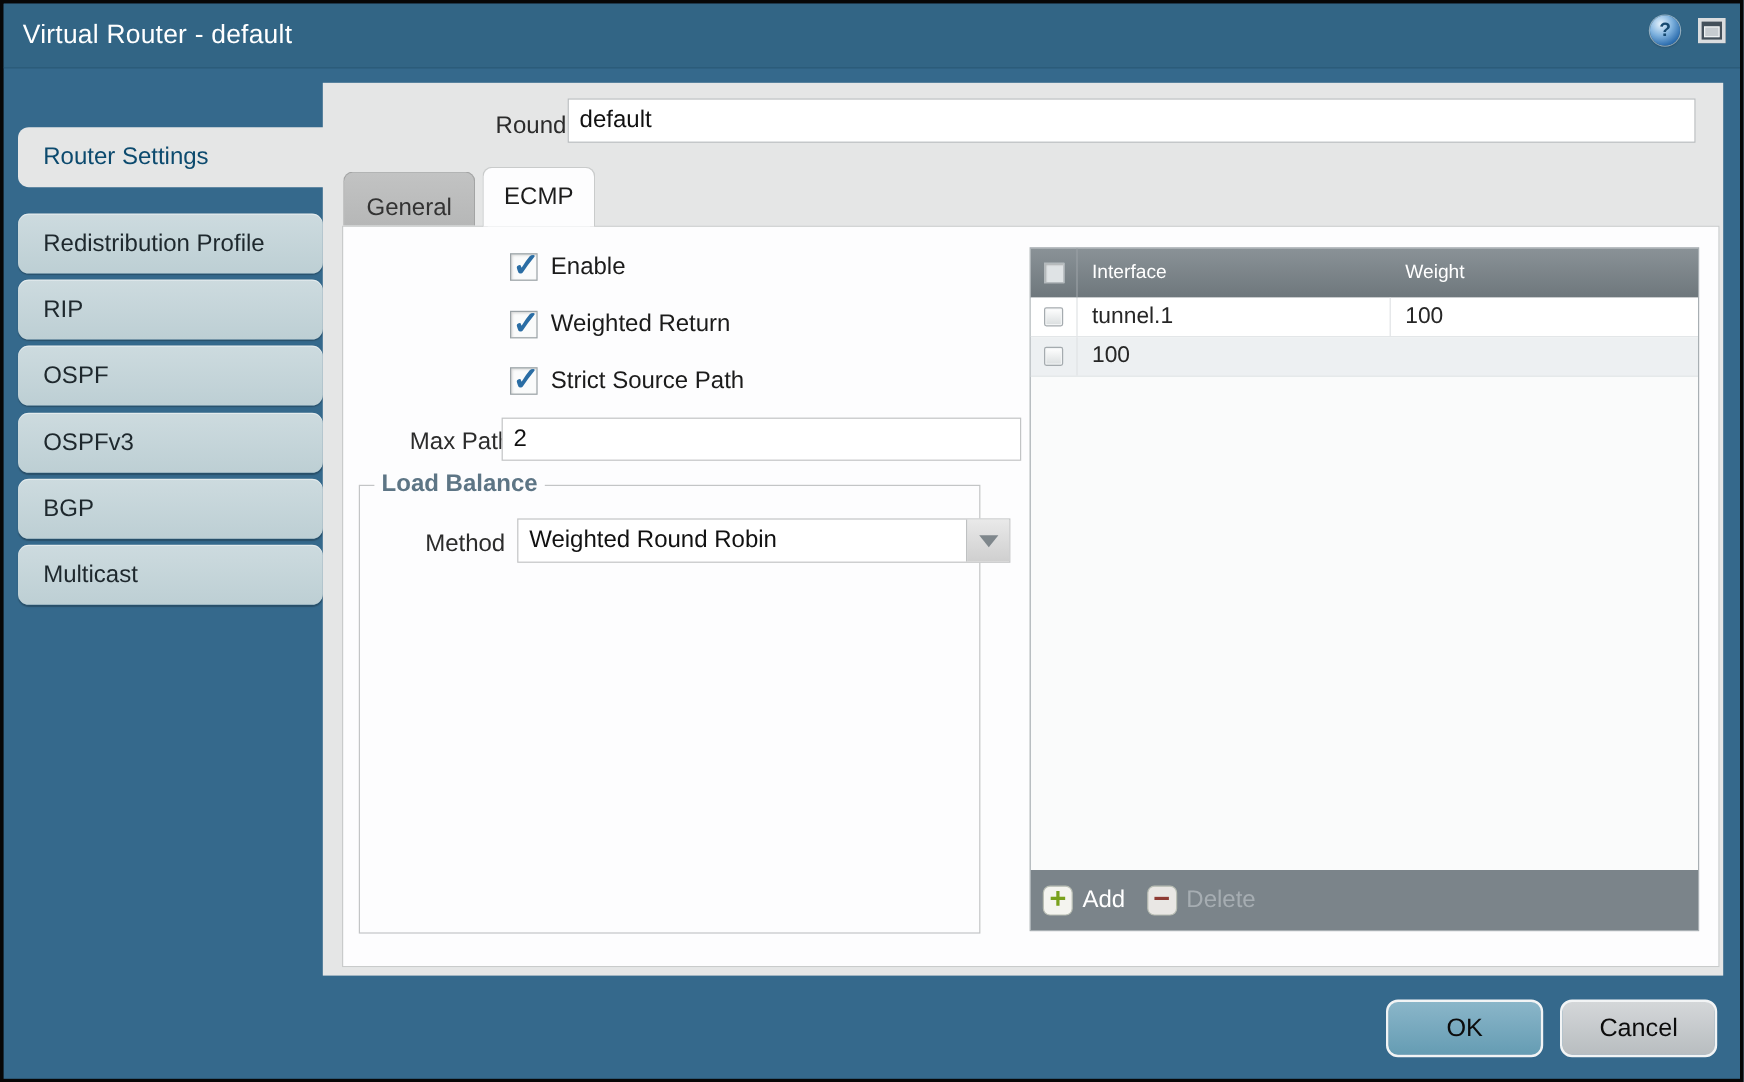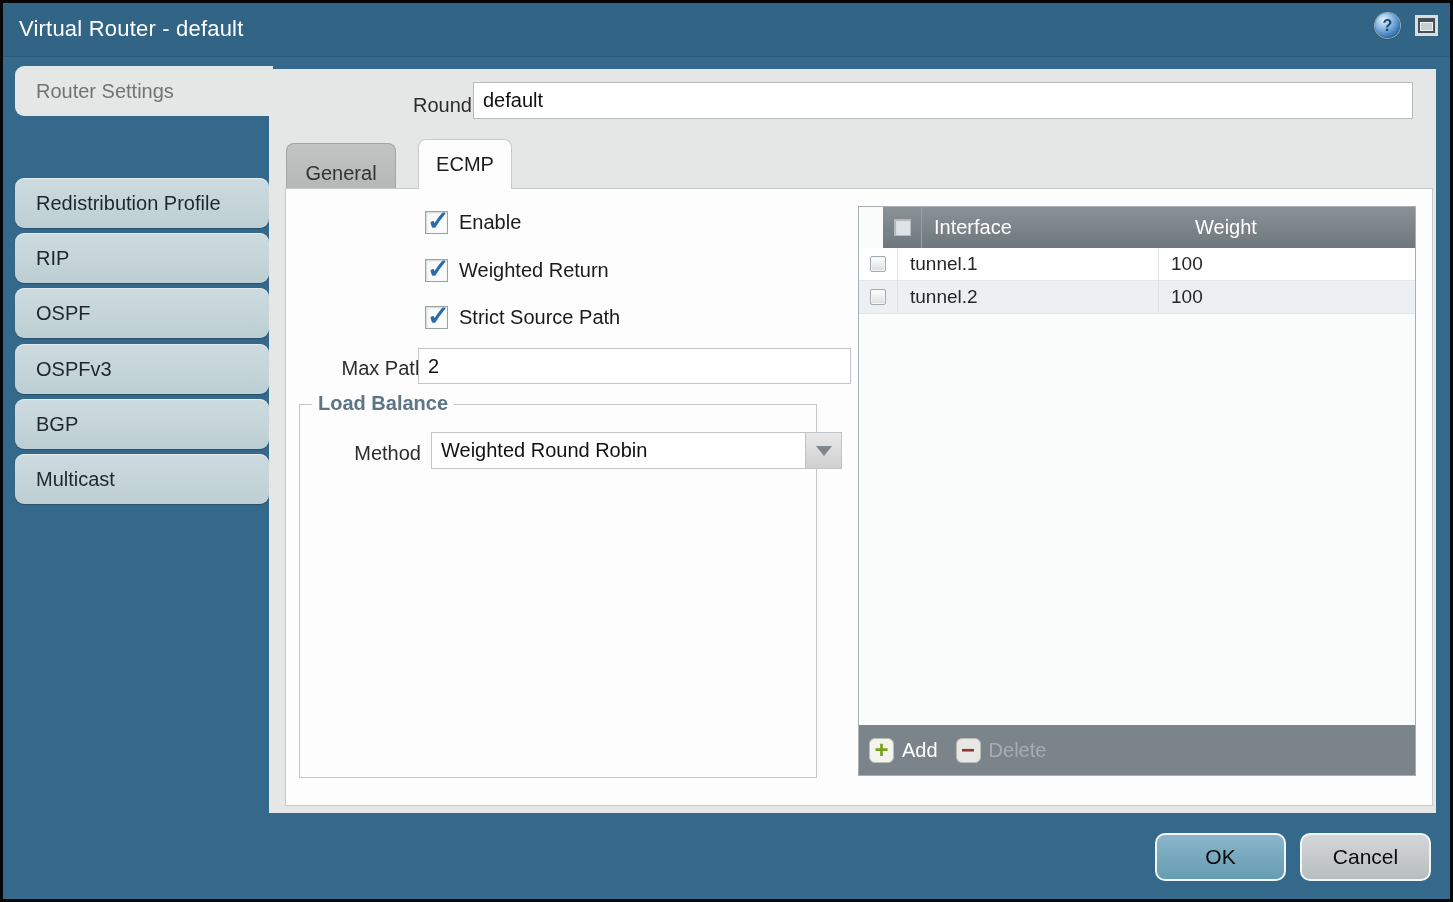--- a/index.html
+++ b/index.html
@@ -24,41 +24,41 @@
   .win-icon::after { content:""; width:11px; height:7px; margin-bottom:2px;
                      background:#c7ccd0; border:1px solid #eef1f2; display:block; }
 
   
   .side-tab { position:absolute; left:12px; width:254px; height:50px;
               background:linear-gradient(#cddbdf,#bdcfd4); border-radius:9px;
               box-shadow:inset 0 1px 0 rgba(255,255,255,.45), 0 1px 1px rgba(0,0,0,.25);
               display:flex; align-items:center; padding-left:21px;
               font-size:20px; color:#1e282d; cursor:pointer; }
   .side-tab.active { background:#e5e6e6; width:258px; border-radius:9px 0 0 9px;
-                     box-shadow:none; z-index:2; color:#737373; }
+                     box-shadow:none; z-index:2; color:#0c4a6e;margin-top:40px; }
 
   
   .content { position:absolute; left:266px; top:66px; width:1167px; height:744px;
              background:#e5e6e6; }
   .name-label { position:absolute; left:144px; top:25px; font-size:20px; color:#2c2c2c; }
   .name-input { position:absolute; left:204px; top:13px; width:940px; height:37px;
                 border:1px solid #b7bbbd; background:#fff; font-size:20px;
                 padding-left:9px; color:#111; font-family:"Liberation Sans",sans-serif; }
 
   
   .tab-general { position:absolute; left:17px; top:74px; width:110px; height:60px;
                  background:linear-gradient(#c2c3c3,#b2b3b3); border:1px solid #a3a4a4;
                  border-bottom:none; border-radius:8px 8px 0 0; display:flex;
                  align-items:center; justify-content:center; font-size:20px;
                  color:#333; cursor:pointer; z-index:1; }
   .tab-ecmp { position:absolute; left:133px; top:70px; width:94px; height:50px;
               background:#fdfdfe; border:1px solid #c9cbcb; border-bottom:none;
               border-radius:8px 8px 0 0; display:flex; align-items:center;
               justify-content:center; font-size:20px; color:#1c1c1c;
-              cursor:pointer; z-index:3;margin-left:16px; }
+              cursor:pointer; z-index:3; }
 
   .tab-panel { position:absolute; left:16px; top:119px; width:1148px; height:618px;
                background:#fdfdfe; border:1px solid #c9cbcb; z-index:2; }
 
   
   .cb-row { position:absolute; left:139px; display:flex; align-items:center; gap:11px; }
   .checkbox { position:relative; width:23px; height:23px; background:#fafbfb;
               border:1px solid #9aa2a6; box-shadow:inset 1px 1px 2px rgba(0,0,0,.15);
               cursor:pointer; flex:0 0 auto; }
   .checkbox.checked::after { content:"\2713"; position:absolute; left:1px; top:-7px;
@@ -87,21 +87,21 @@
                       border-left:1px solid #bfc1c2; display:flex; align-items:center;
                       justify-content:center; }
   .method-arrow-btn::after { content:""; width:0; height:0;
                       border:8px solid transparent; border-top:10px solid #7f878c;
                       margin-top:9px; }
 
   
   .iface-table { position:absolute; left:572px; top:17px; width:558px; height:570px;
                  border:1px solid #a8afb3; background:#fafbfb; }
   .t-header { display:flex; height:41px; background:linear-gradient(#8a9297,#6e777c);
-              color:#fff; font-size:20px; align-items:center;margin-left:24px; }
+              color:#fff; font-size:16px; align-items:center; }
   .t-cell-check { width:39px; height:100%; display:flex; align-items:center;
                   justify-content:center; border-right:1px solid #99a0a4; flex:0 0 auto; }
   .t-cell-iface { width:261px; padding-left:12px; flex:0 0 auto; }
   .t-cell-weight { flex:1; padding-left:12px; }
   .hdr-checkbox { width:17px; height:17px; background:#dfe3e5; border:1px solid #b4babd;
                   box-shadow:inset 1px 1px 1px rgba(0,0,0,.2); cursor:pointer; }
   .t-row { display:flex; height:33px; align-items:center; font-size:19px;
            color:#262626; border-bottom:1px solid #e3e6e8; background:#fff; cursor:pointer; }
   .t-row.alt { background:#edf0f2; }
   .t-row .t-cell-check { border-right:1px solid #e0e3e5; }
@@ -217,21 +217,20 @@
           <span class="t-cell-check">
             <span class="row-checkbox"></span>
           </span>
           <span class="t-cell-iface">tunnel.1</span>
           <span class="t-cell-weight">100</span>
         </div>
         <div class="t-row alt">
           <span class="t-cell-check">
             <span class="row-checkbox"></span>
           </span>
-          <span class="t-cell-iface">tunnel.2</span>
           <span class="t-cell-weight">100</span>
         </div>
 
         <div class="t-footer">
           <span class="tbl-btn add-btn">
             <span class="ico">+</span>
             <span>Add</span>
           </span>
           <span class="tbl-btn delete-btn">
             <span class="ico">−</span>

